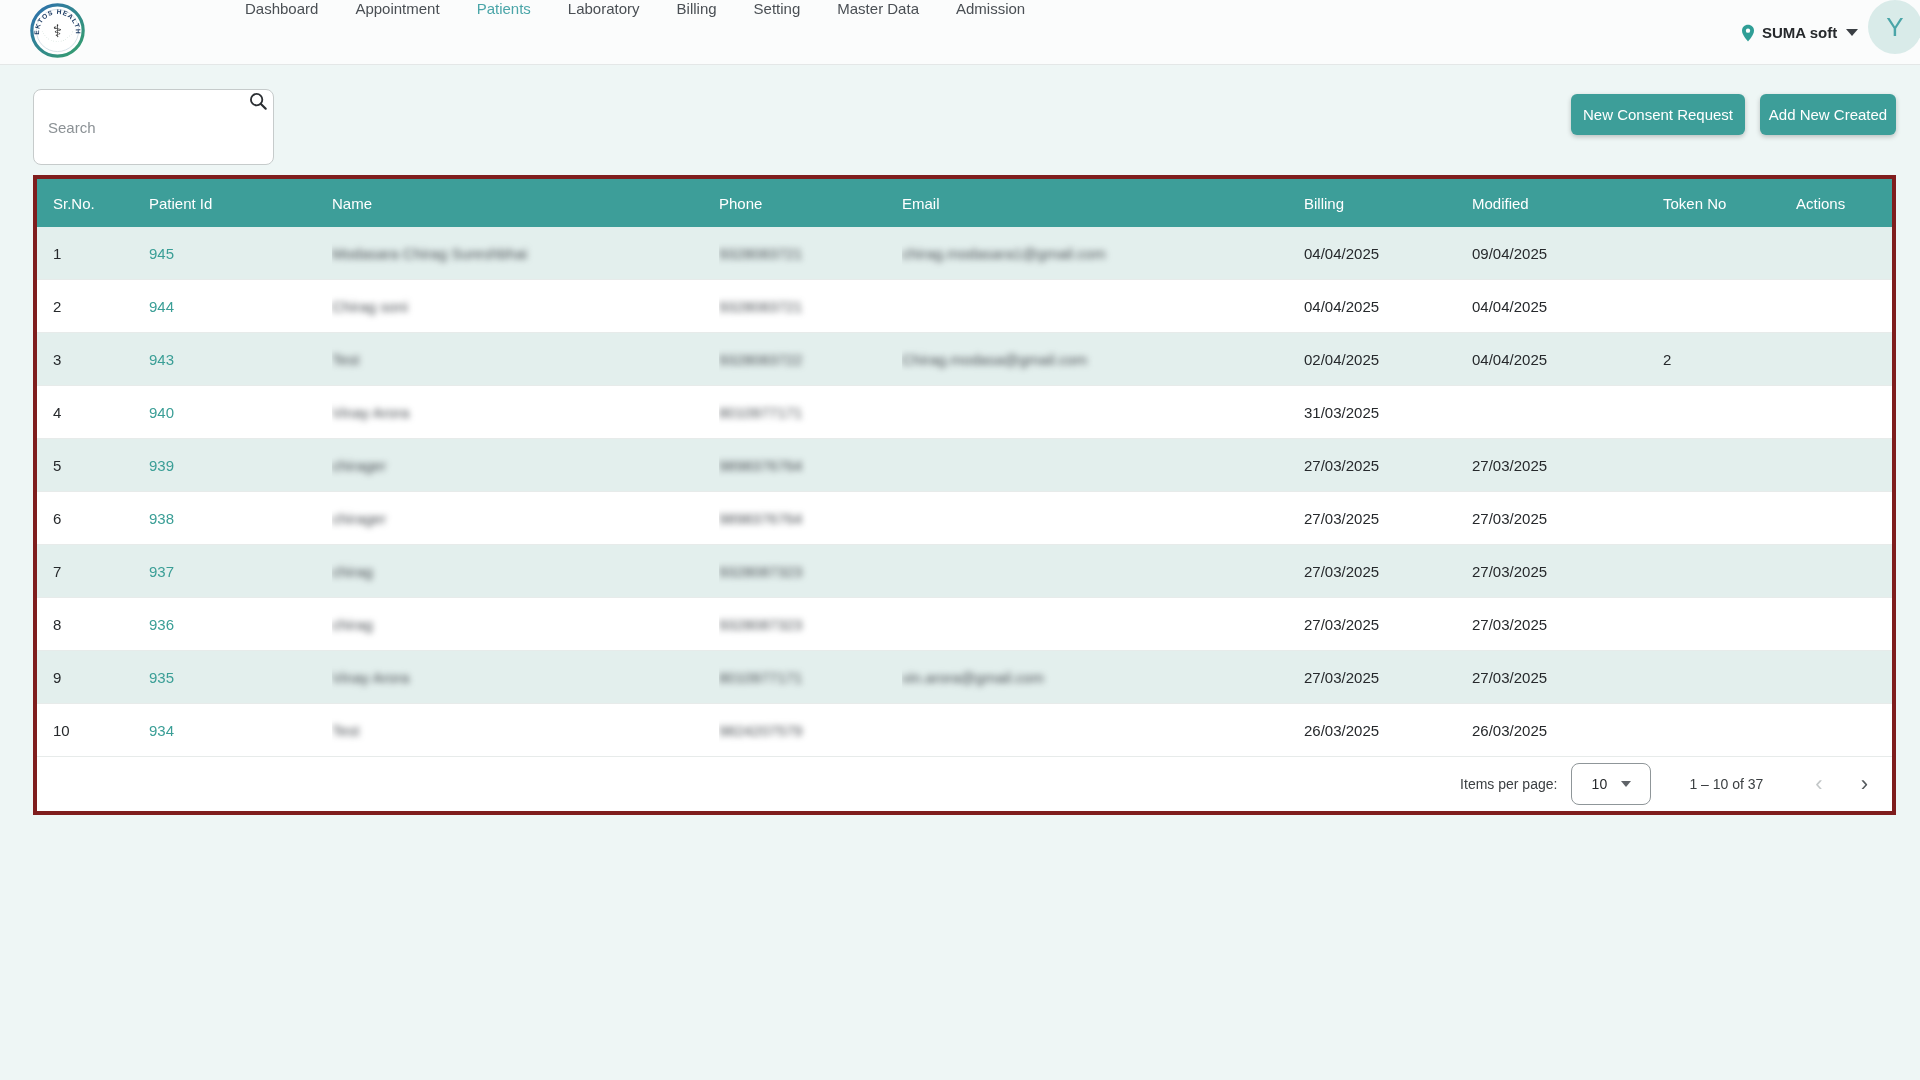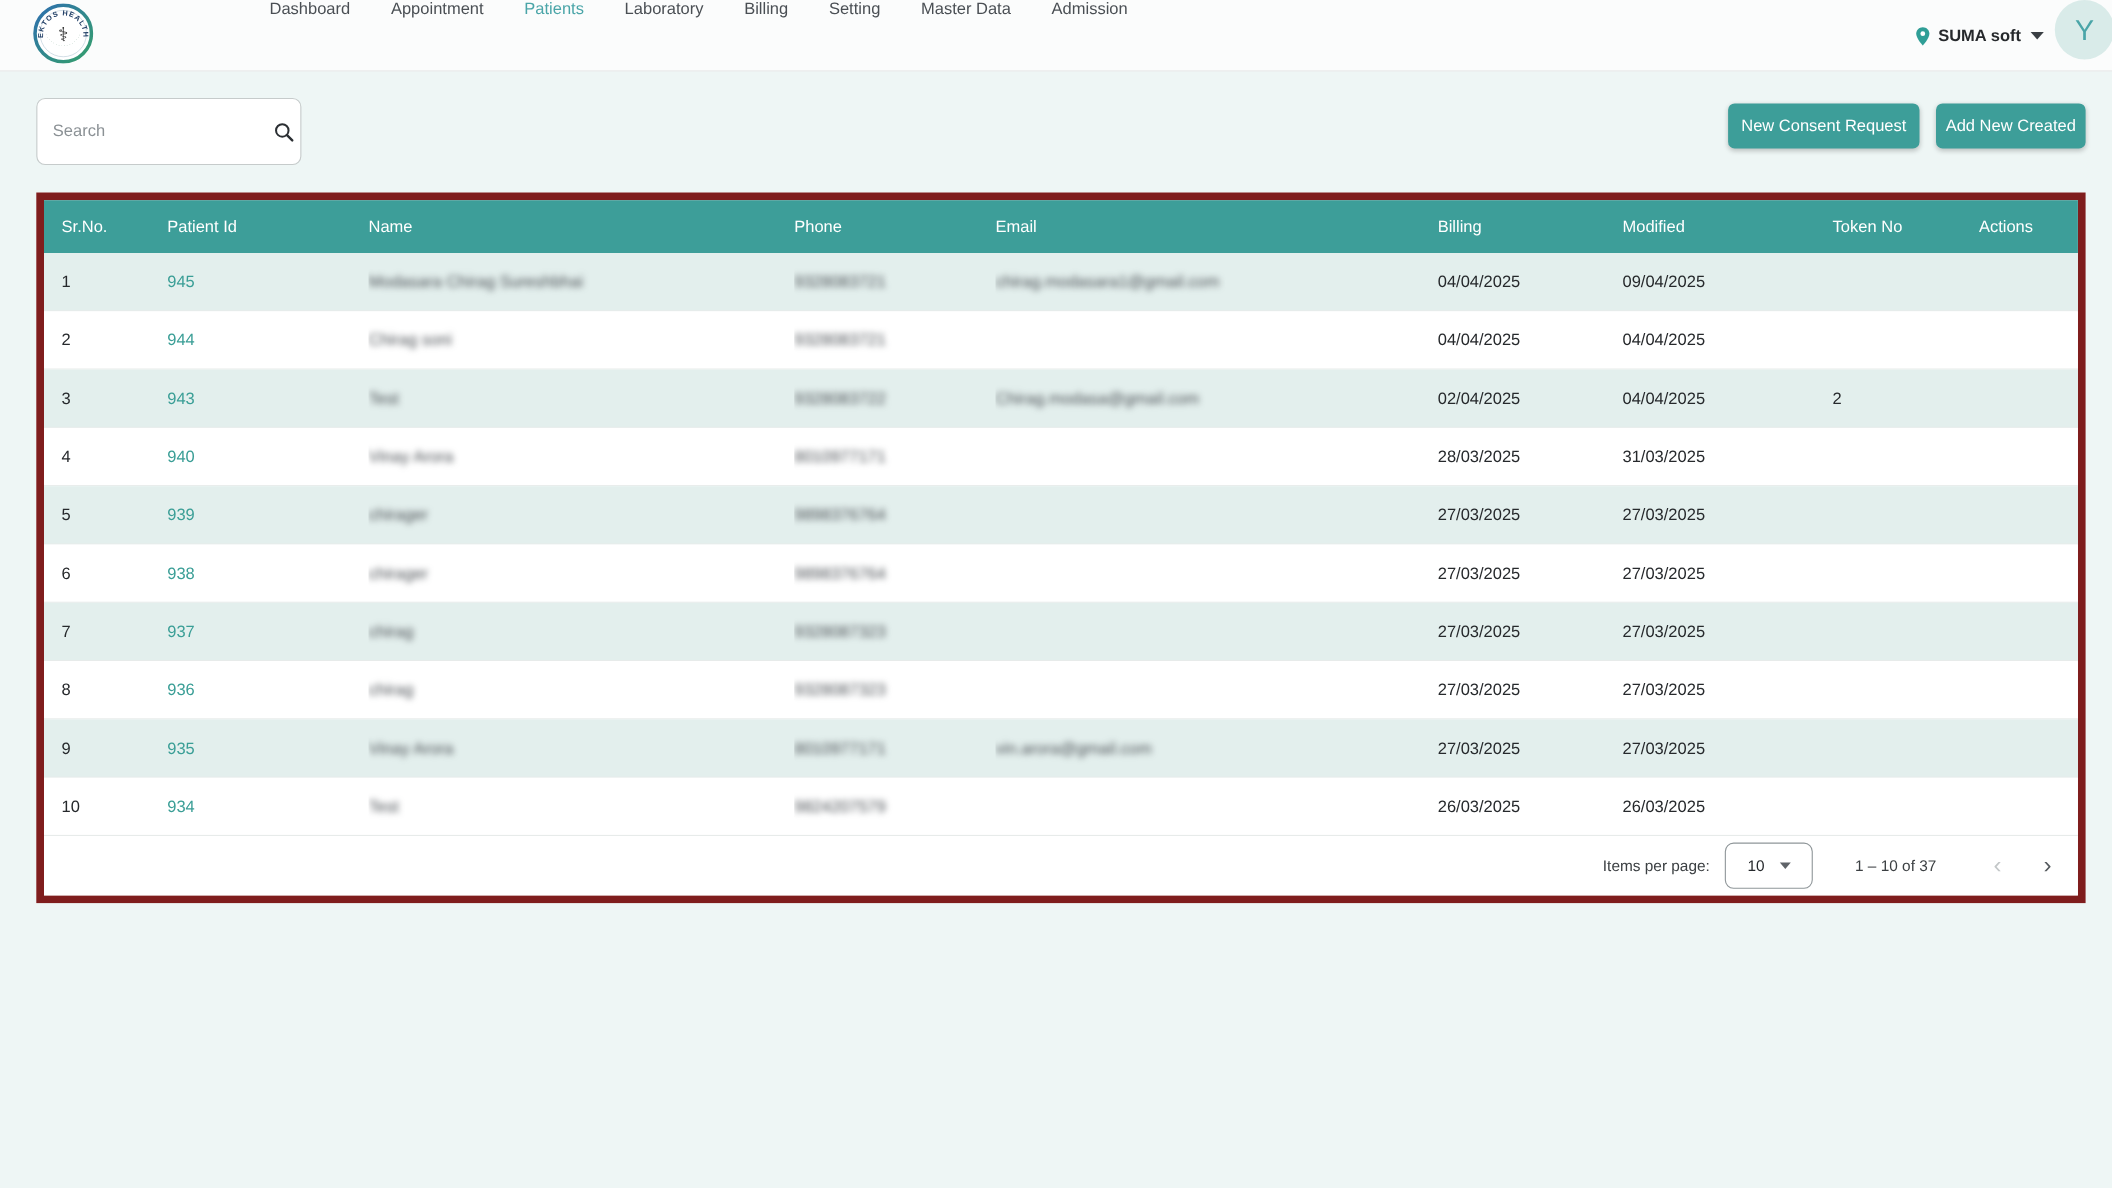--- a/index.html
+++ b/index.html
@@ -26,42 +26,42 @@
   .location-label { font-size:15px; font-weight:bold; color:#26292c; }
   .caret-down { width:0; height:0; border-left:6px solid transparent; border-right:6px solid transparent;
     border-top:7px solid #3a3f44; margin-left:9px; }
   .avatar {
     position:absolute; left:1868px; top:0; width:54px; height:54px; border-radius:50%;
     background:#d9ebe9; color:#4aa5a8; font-size:26px;
     display:flex; align-items:center; justify-content:center;
   }
   
   .search-wrap {
-    position:absolute; left:33px; top:89px; width:241px; height:61px;
+    position:absolute; left:33px; top:89px; width:241px; height:76px;
     background:#fff; border:1px solid #c6cbcb; border-radius:8px;
-    display:flex; align-items:center; padding:0 14px;
+    display:flex; padding:0 14px;
   }
   .search-input {
     flex:1; border:none; outline:none; font-size:15px; color:#333;
     font-family:"Liberation Sans", sans-serif; background:transparent;
   }
   .search-input::placeholder { color:#8b9195; }
   .search-icon { width:22px; height:22px; flex:0 0 auto; cursor:pointer; }
   .btn {
     position:absolute; top:94px; height:41px; border:none; border-radius:6px;
     background:#3d9e99; color:#fff; font-size:15px; cursor:pointer;
     font-family:"Liberation Sans", sans-serif;
     box-shadow:0 2px 5px rgba(0,0,0,.22);
   }
   .btn-consent { left:1571px; width:174px; }
   .btn-add { left:1760px; width:136px; }
   
   .table-card {
     position:absolute; left:33px; top:175px; width:1863px;
-    background:#fff; border:7px solid #7f1d1d;
+    background:#fff; border:4px solid #7f1d1d;
   }
   .grid-row { display:grid; grid-template-columns:112px 183px 387px 183px 402px 168px 177px 140px 111px; }
   .thead { background:#3d9e99; height:48px; }
   .thead .cell { color:#fff; font-size:15px; }
   .cell { display:flex; align-items:center; font-size:15px; overflow:hidden; white-space:nowrap; }
   .cell.c0 { padding-left:16px; }
   .cell.c7 { padding-left:14px; }
   .cell.c8 { padding-left:7px; }
   .trow { height:53px; border-bottom:1px solid #e7ebea; background:#fff; }
   .trow.alt { background:#e3efed; }
@@ -251,23 +251,20 @@
         </div>
         <div class="cell c2">
           <span class="blurred">Vinay Arora</span>
         </div>
         <div class="cell c3">
           <span class="blurred">8010977171</span>
         </div>
         <div class="cell c4">
           <span class="blurred"></span>
         </div>
-        <div class="cell c5">
-          <span>28/03/2025</span>
-        </div>
         <div class="cell c6">
           <span>31/03/2025</span>
         </div>
         <div class="cell c7">
           <span></span>
         </div>
         <div class="cell c8"></div>
       </div>
       <div class="grid-row trow alt">
         <div class="cell c0">

